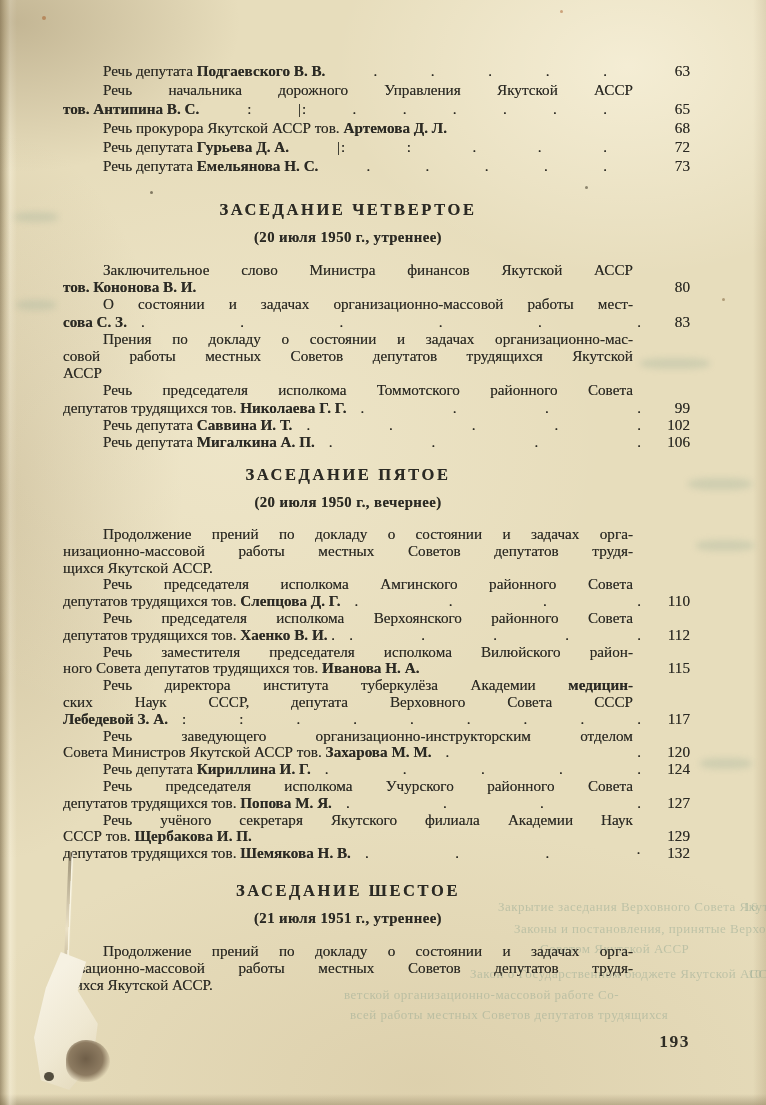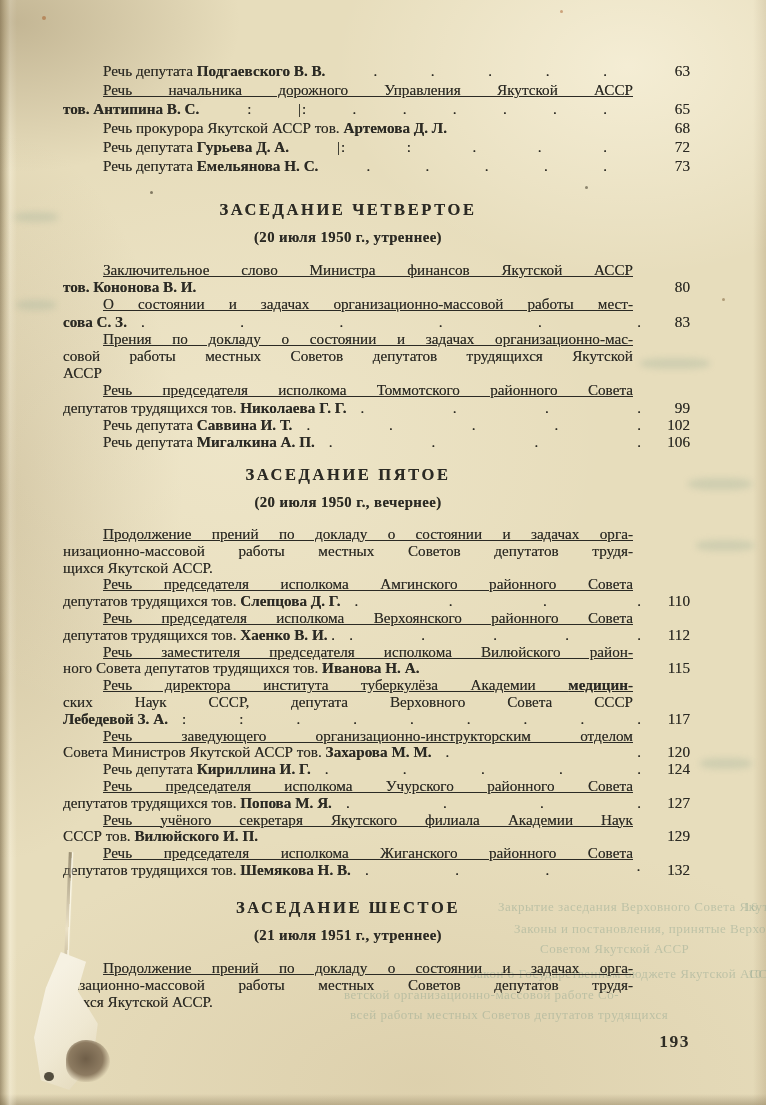--- a/index.html
+++ b/index.html
@@ -31,21 +31,21 @@
   .sec2{height:16.8px;line-height:16.8px;}
   .sec3{height:17px;line-height:17px;}
   .chunk-start{margin-top:15px;}
   .line.flex{display:flex;align-items:baseline;}
   .line.flex .txt{flex:0 0 auto;white-space:pre;}
   .line.flex.para .txt{padding-left:40px;}
   .leader{flex:1 1 auto;margin:0 10px 0 14px;text-align:justify;text-align-last:justify;
           overflow:hidden;letter-spacing:1px;}
   .pg{flex:0 0 auto;min-width:38px;margin-right:-57px;text-align:right;}
   .line.j{text-align:justify;text-align-last:justify;}
-  .line.j.para{text-indent:40px;text-decoration:underline;}
+  .line.j.para{text-indent:40px;}
   .b{font-weight:700;}
   .h{font-weight:700;text-align:center;font-size:16.5px;letter-spacing:2.6px;
      height:20px;line-height:20px;}
   .h-a{margin-top:25px;} .h-b{margin-top:15px;} .h-c{margin-top:19px;}
   .sub{font-weight:700;text-align:center;font-size:14.8px;height:18px;line-height:18px;
        margin-top:8px;letter-spacing:.4px;}
   
   #folio{position:absolute;top:1031px;right:76px;font-size:17.5px;font-weight:700;
          letter-spacing:1.5px;color:#2e2c24;}
   
@@ -194,25 +194,24 @@
         <span class="pg">124</span>
       </div>
       <div class="line sec2 para j"><span>Речь председателя исполкома Учурского районного Совета</span></div>
       <div class="line sec2 flex">
         <span class="txt"><span>депутатов трудящихся тов. </span><span class="b">Попова М. Я.</span></span>
         <span class="leader">. . . .</span>
         <span class="pg">127</span>
       </div>
       <div class="line sec2 para j"><span>Речь учёного секретаря Якутского филиала Академии Наук</span></div>
       <div class="line sec2 flex">
-        <span class="txt"><span>СССР тов. </span><span class="b">Вилюйского И. П.</span></span>
+        <span class="txt"><span>СССР тов. </span><span class="b">Щербакова И. П.</span></span>
         <span class="leader"></span>
         <span class="pg">129</span>
       </div>
-      <div class="line sec2 para j"><span>Речь председателя исполкома Жиганского районного Совета</span></div>
       <div class="line sec2 flex">
         <span class="txt"><span>депутатов трудящихся тов. </span><span class="b">Шемякова Н. В.</span></span>
         <span class="leader">. . . ·</span>
         <span class="pg">132</span>
       </div>
       <div class="h h-c">ЗАСЕДАНИЕ ШЕСТОЕ</div>
       <div class="sub">(21 июля 1951 г., утреннее)</div>
       <div class="line sec3 chunk-start para j"><span>Продолжение прений по докладу о состоянии и задачах орга-</span></div>
       <div class="line sec3 j"><span>низационно-массовой работы местных Советов депутатов трудя-</span></div>
       <div class="line sec3 flex">

